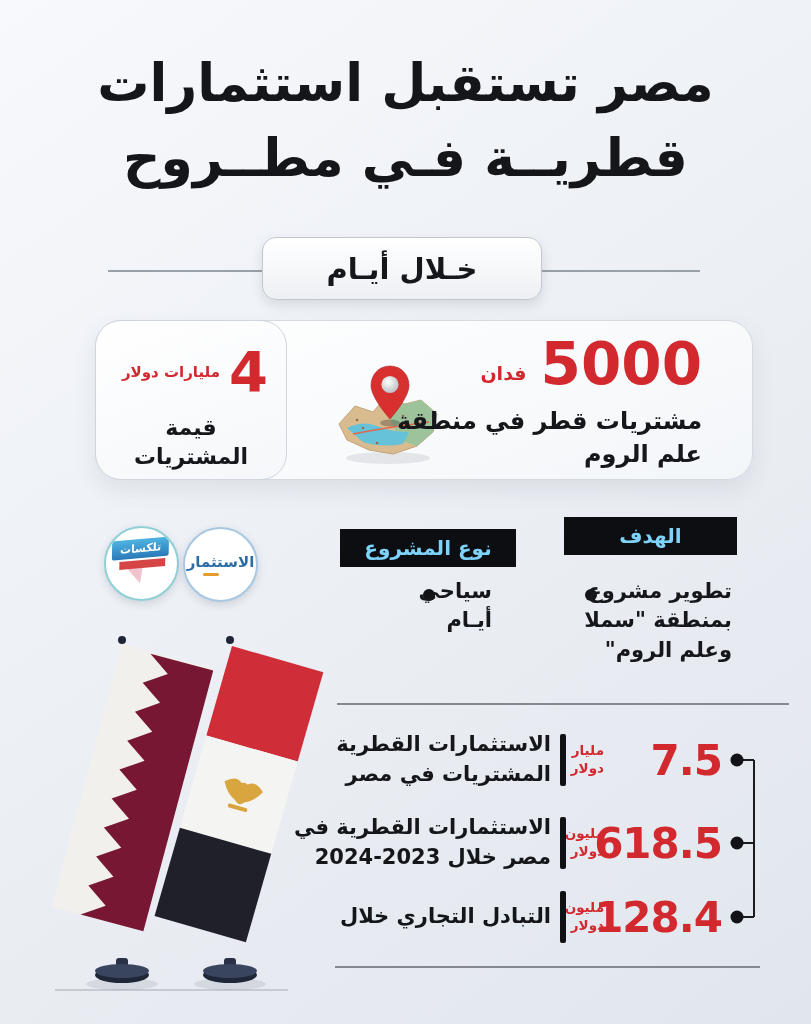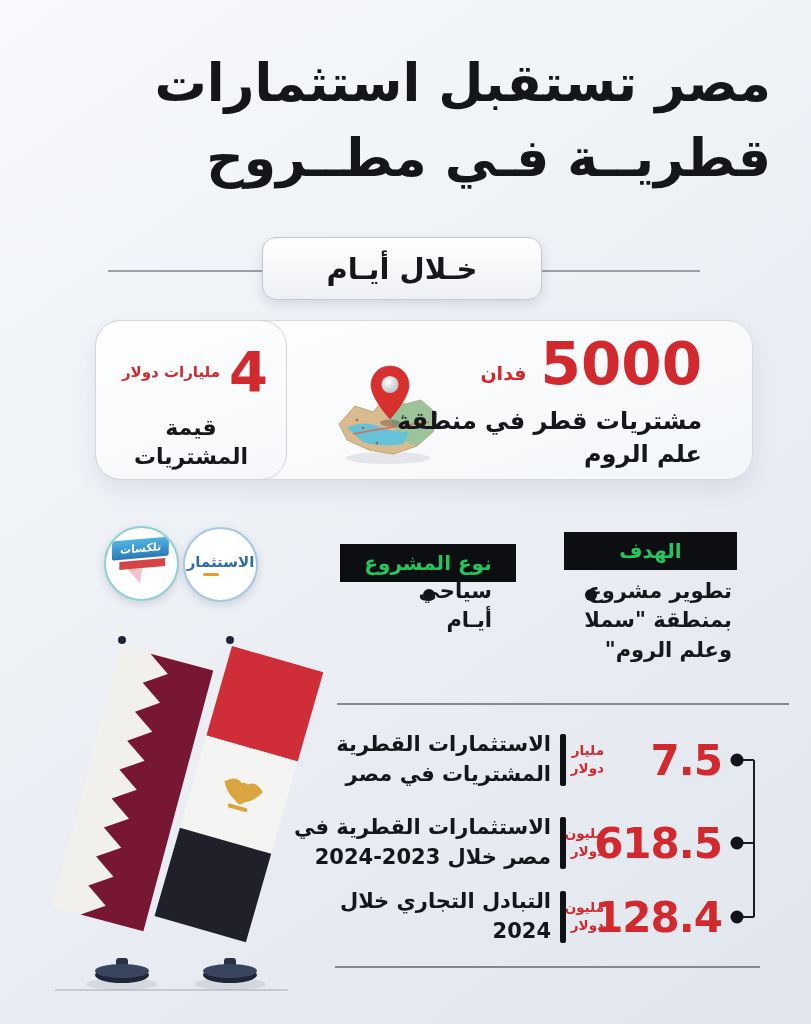--- a/index.html
+++ b/index.html
@@ -7,21 +7,21 @@
     position:relative;width:811px;height:1024px;overflow:hidden;
     background:linear-gradient(145deg,#f7f9fc 0%,#eef1f6 40%,#e1e6ed 100%);
     font-family:"DejaVu Sans",sans-serif;color:#15171b;
   }
   .abs{position:absolute;}
   .red{color:#d2292e;}
 
   .site-url{top:21px;left:0;right:0;text-align:center;font-size:13px;
     letter-spacing:7px;color:#99a0a9;}
 
-  .main-title{top:46px;left:40px;right:40px;direction:rtl;
+  .main-title{top:46px;left:40px;right:40px;text-align:center;direction:rtl;
     font-size:52px;font-weight:bold;color:#14161a;line-height:1.45;}
 
   .badge-line{top:270px;left:108px;width:592px;height:2px;background:#9aa0a7;}
   .badge{top:237px;left:262px;width:278px;height:61px;
     background:linear-gradient(#ffffff,#edf0f4);
     border:1px solid #c2c7cd;border-radius:14px;
     box-shadow:0 5px 12px rgba(60,70,90,.14);
     display:flex;align-items:center;justify-content:center;
     font-size:29px;font-weight:bold;direction:rtl;}
 
@@ -57,22 +57,22 @@
     direction:rtl;text-align:center;}
   .tk-red{width:46px;height:8px;background:#d64545;margin:2px auto 0;
     transform:skew(-6deg);}
   .tk-tail{width:0;height:0;border-left:11px solid transparent;
     border-right:4px solid transparent;border-top:15px solid #f0c3cd;
     margin:0 auto 0 14px;}
   .ist-text{color:#2e6ca6;font-size:15px;font-weight:bold;direction:rtl;}
   .ist-accent{width:16px;height:3px;background:#e59b2e;border-radius:2px;
     margin-top:2px;margin-right:20px;}
 
-  .hdr{background:#0d0e11;color:#22c55e;display:flex;align-items:center;
-    justify-content:center;font-weight:bold;font-size:20px;direction:rtl;margin-top:15px;}
+  .hdr{background:#0d0e11;color:#7dd3fc;display:flex;align-items:center;
+    justify-content:center;font-weight:bold;font-size:20px;direction:rtl;}
   .hdr-type{left:340px;top:529px;width:176px;height:38px;}
   .hdr-goal{left:564px;top:517px;width:173px;height:38px;}
 
   .bullet-text{text-align:right;direction:rtl;font-size:21px;font-weight:bold;
     line-height:1.4;}
   .item-type{top:577px;right:319px;}
   .item-goal{top:577px;right:79px;}
   .dot{width:12px;height:12px;border-radius:50%;background:#111318;}
   .dot-type{left:423px;top:589px;}
   .dot-goal{left:585px;top:589px;}
@@ -220,21 +220,20 @@
 
   <div class="abs stat-row row-3">
     <div class="sr-num red">128.4</div>
     <div class="sr-unit red">
       <div>مليون</div>
       <div>دولار</div>
     </div>
     <div class="sr-bar"></div>
     <div class="sr-label">
       <div>التبادل التجاري خلال</div>
-      <div>2024</div>
     </div>
   </div>
 
   <svg class="abs" style="left:30px;top:628px;" width="300" height="380" viewBox="0 0 300 380">
     <defs>
       <linearGradient id="poleG" x1="0" y1="0" x2="1" y2="0">
         <stop offset="0%" stop-color="#3b465f"></stop>
           <stop offset="100%" stop-color="#1d2437"></stop>
       </linearGradient>
     </defs>

